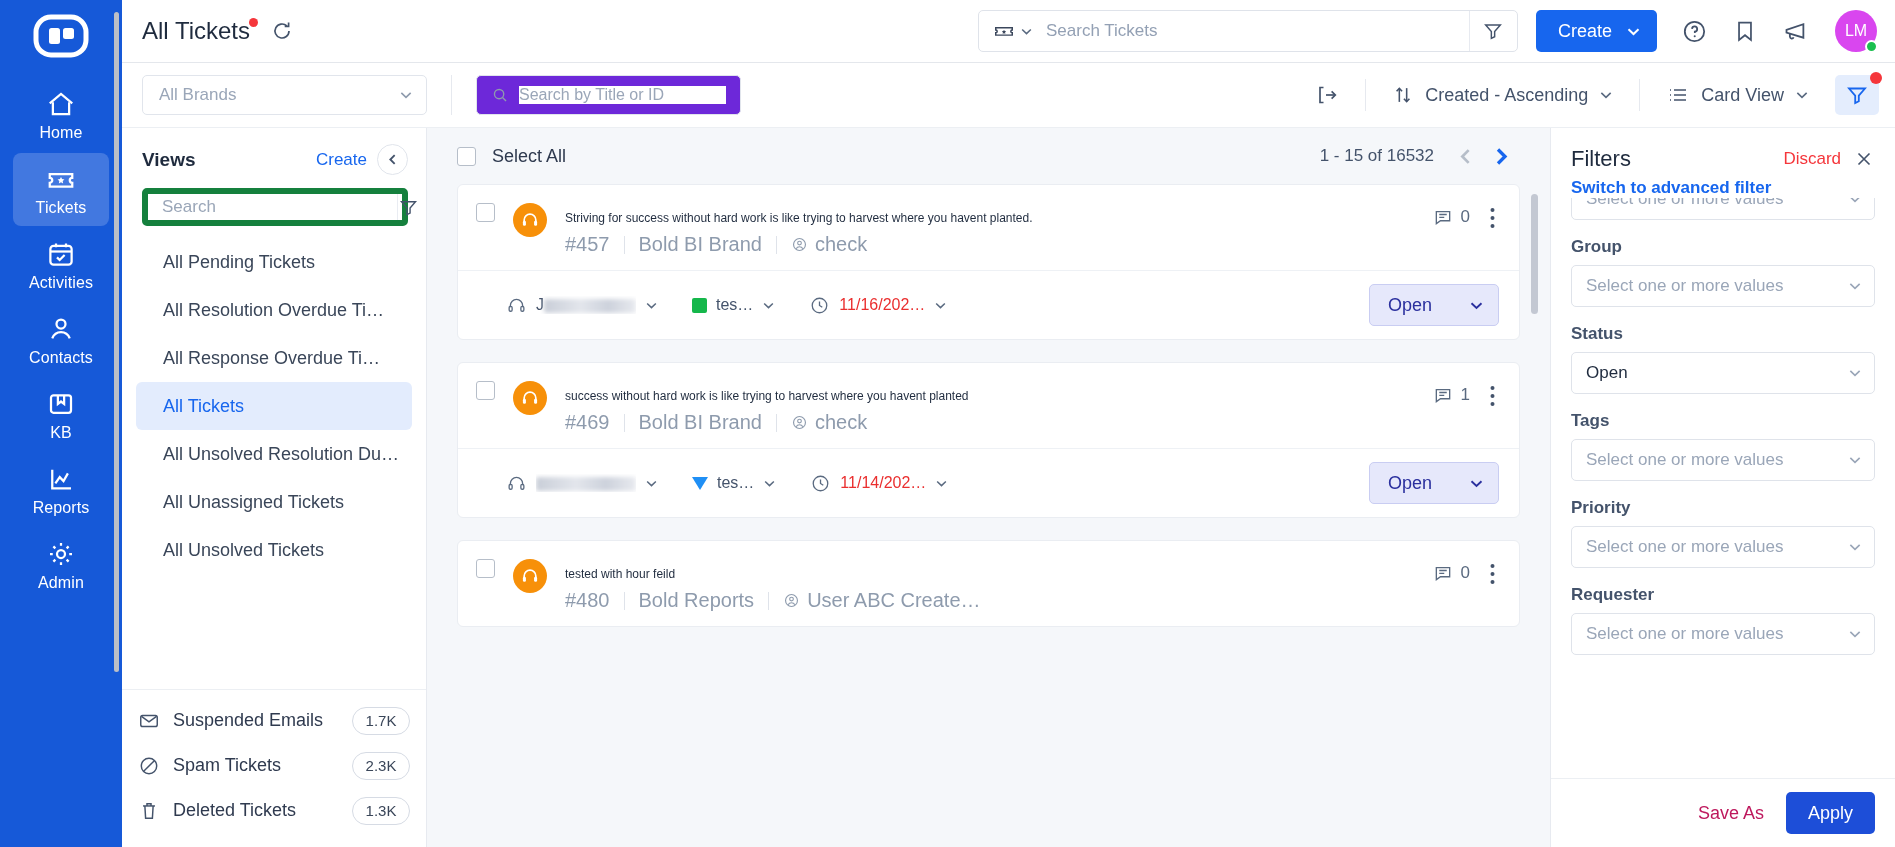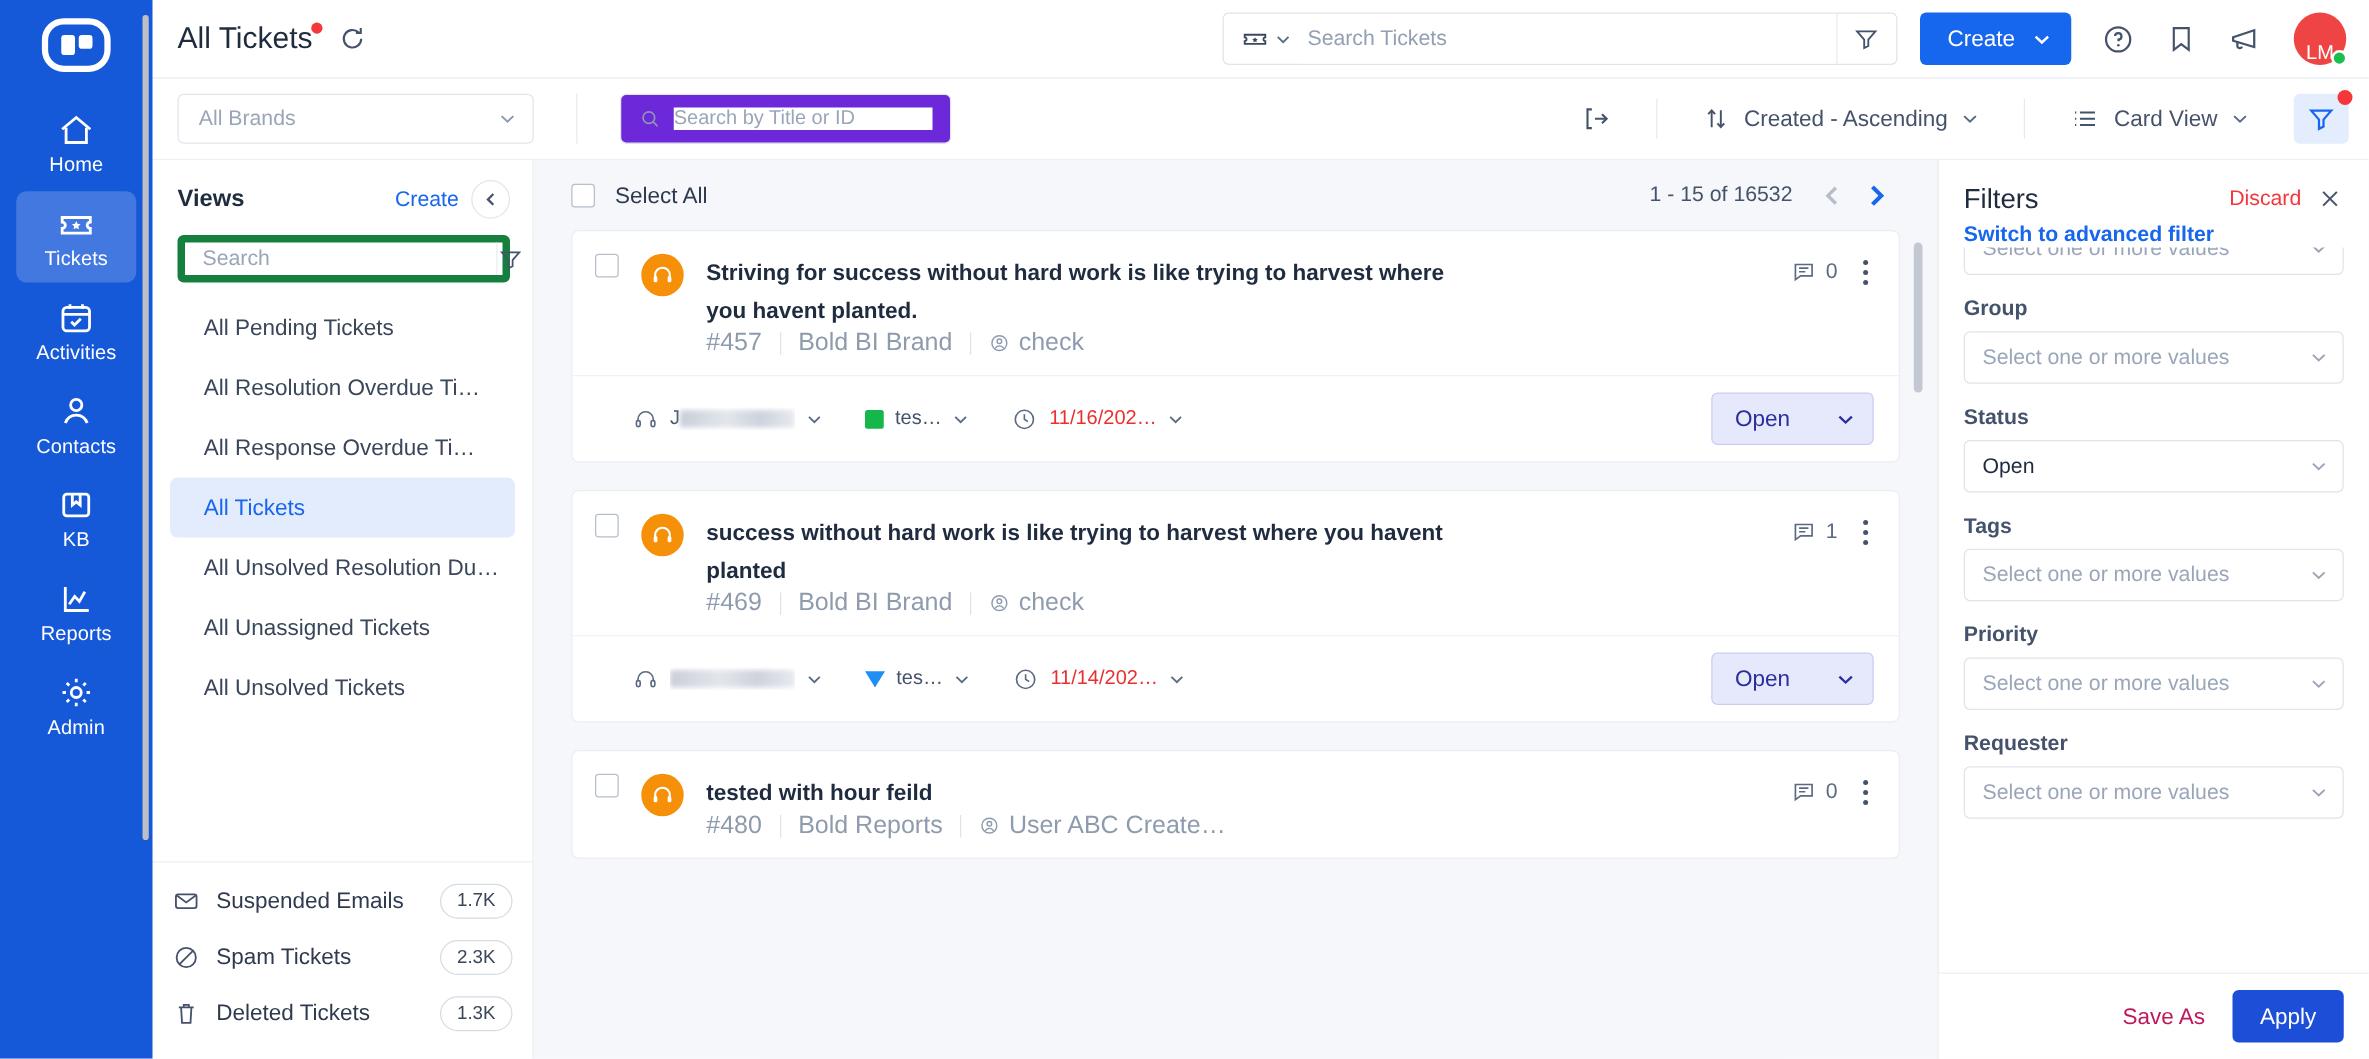--- a/index.html
+++ b/index.html
@@ -60,32 +60,32 @@
     display: flex; align-items: center; justify-content: center; cursor: pointer;
   }
   .create-btn {
     margin-left: 18px; height: 42px; padding: 0 16px 0 22px; background: #1766ee;
     color: #fff; border-radius: 5px; display: flex; align-items: center; gap: 14px;
     font-size: 18px; cursor: pointer; border: 0; font-family: inherit;
   }
   .hdr-ico { margin-left: 24px; cursor: pointer; display:flex; }
   .avatar {
     margin-left: 26px; width: 42px; height: 42px; border-radius: 50%;
-    background: #ef4444; color: #fff; display: flex; align-items: flex-end;
+    background: #d946ef; color: #fff; display: flex; align-items: center;
     justify-content: center; font-size: 16px; position: relative; cursor: pointer;
   }
   .avatar .pres {
     position: absolute; right: -1px; bottom: -1px; width: 13px; height: 13px;
     border-radius: 50%; background: #1bbf4f; border: 2px solid #fff;
   }
 
   
   .toolbar {
     height: 65px; flex: 0 0 65px; display: flex; align-items: center;
-    padding: 0 16px 0 20px; background: #fff; border-bottom: 1px solid #eceff3; gap: 10px;
+    padding: 0 16px 0 20px; background: #fff; border-bottom: 1px solid #eceff3;
   }
   .brand-select {
     width: 285px; height: 40px; border: 1px solid #e1e5ec; border-radius: 5px;
     display: flex; align-items: center; justify-content: space-between;
     padding: 0 13px 0 16px; color: #9aa6b8; font-size: 17px; cursor: pointer;
   }
   .tb-div { width: 1px; height: 40px; background: #e6e9ef; margin: 0 24px; }
   .title-search {
     width: 265px; height: 40px; border: 1px solid #e1e5ec; border-radius: 5px;
     display: flex; align-items: center; gap: 10px; padding: 0 14px; background:#6d28d9;
@@ -179,21 +179,21 @@
     background: #fff; border: 1px solid #eaedf2; border-radius: 6px; margin-bottom: 22px;
   }
   .card-top { display: flex; padding: 18px 20px 14px 18px; }
   .card-avatar {
     width: 34px; height: 34px; border-radius: 50%; background: #f79009;
     display: flex; align-items: center; justify-content: center;
     flex: 0 0 34px; margin: 0 18px 0 18px;
   }
   .card-main { flex: 1; min-width: 0; }
   .card-title {
-    font-size: 18px; color: #1f2b3e; line-height: 30px; max-width: 600px; cursor: pointer; font-weight: bold;
+    font-size: 12px; color: #1f2b3e; line-height: 30px; max-width: 600px; cursor: pointer;
   }
   .card-meta {
     margin-top: 0; display: flex; align-items: center; font-size: 20px; color: #8e9bad;
   }
   .card-meta .id { color: #8e9bad; }
   .meta-div { width: 1px; height: 18px; background: #dfe3ea; margin: 0 14px; }
   .meta-user { display: flex; align-items: center; gap: 7px; }
   .card-actions { display: flex; align-items: flex-start; gap: 16px; padding-top: 4px; }
   .cmt { display: flex; align-items: center; gap: 8px; color: #5a6a80; font-size: 17px; cursor: pointer; }
   .kebab { cursor: pointer; display: flex; padding: 0 4px; }

